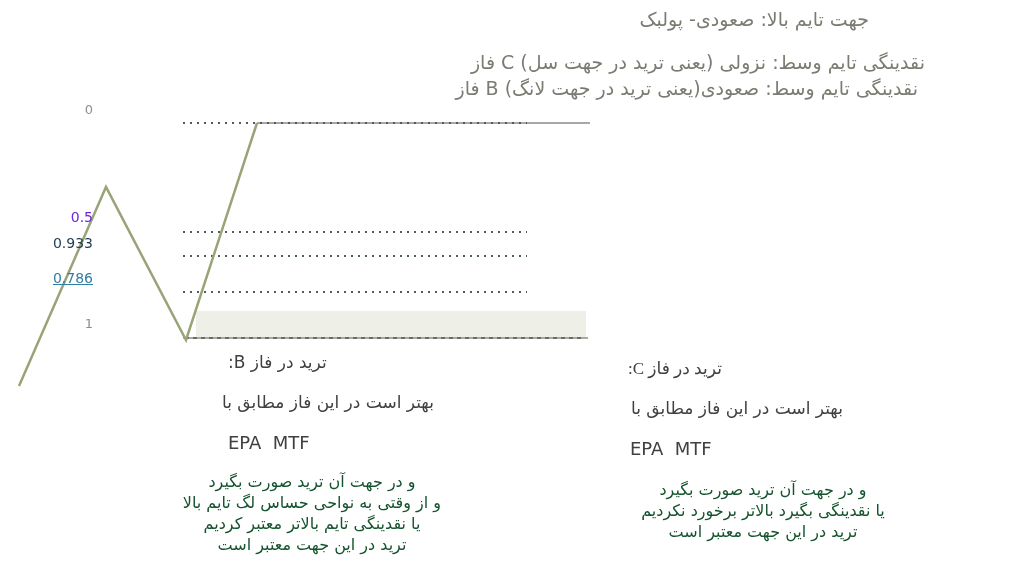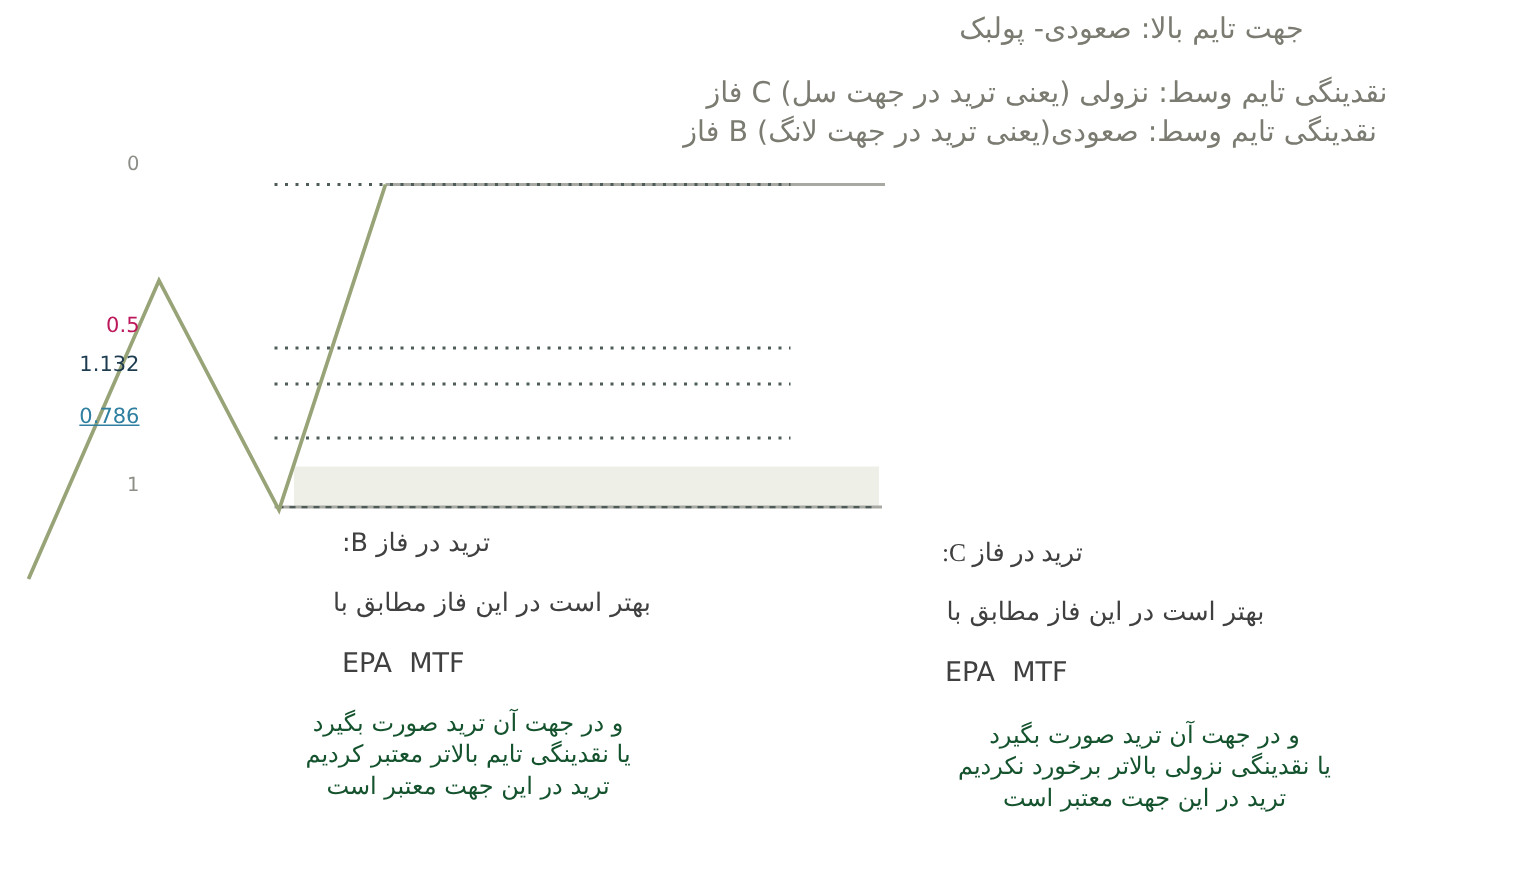--- a/index.html
+++ b/index.html
@@ -54,36 +54,37 @@
     <line x1="183" y1="338" x2="588" y2="338" stroke-width="2" stroke="#a9a9a3" style="stroke: rgb(169, 169, 163);"></line>
     <line x1="183" y1="123" x2="527" y2="123" stroke-width="2" stroke-dasharray="2 5" stroke="#4e5c59" style="stroke: rgb(78, 92, 89);"></line>
     <line x1="183" y1="232" x2="527" y2="232" stroke-width="2" stroke-dasharray="2 5" stroke="#4e5c59" style="stroke: rgb(78, 92, 89);"></line>
     <line x1="183" y1="256" x2="527" y2="256" stroke-width="2" stroke-dasharray="2 5" stroke="#4e5c59" style="stroke: rgb(78, 92, 89);"></line>
     <line x1="183" y1="292" x2="527" y2="292" stroke-width="2" stroke-dasharray="2 5" stroke="#4e5c59" style="stroke: rgb(78, 92, 89);"></line>
     <line x1="185" y1="338" x2="585" y2="338" stroke-width="1.5" stroke-dasharray="4 4" stroke="#4e5c59" style="stroke: rgb(78, 92, 89);"></line>
     <polyline points="19,386 106,187 186,340 257,123" fill="none" stroke-width="2.5" stroke="#98a478" style="stroke: rgb(152, 164, 120);"></polyline>
   </svg>
 
   <span class="fiblabel small lbl-0" style="color: rgb(142, 142, 137);">0</span>
-  <span class="fiblabel lbl-05" style="color: #be185d;">0.5</span>
-  <span class="fiblabel lbl-0618" style="color: rgb(30, 60, 80);">1.132</span>
+  <span class="fiblabel lbl-05" style="color: #6d28d9;">0.5</span>
+  <span class="fiblabel lbl-0618" style="color: rgb(30, 60, 80);">0.933</span>
   <span class="fiblabel lbl-0786" style="color: rgb(46, 127, 160);">0.786</span>
   <span class="fiblabel small lbl-1" style="color: rgb(142, 142, 137);">1</span>
 
   <div class="ph ph-title-b">ترید در فاز B:</div>
   <div class="ph ph-sub-b">بهتر است در این فاز مطابق با</div>
   <div class="ph ph-epa-b">EPA  MTF</div>
   <div class="par ph-par-b">
     <div>و در جهت آن ترید صورت بگیرد</div>
+    <div>و از  وقتی به نواحی حساس  لگ تایم بالا</div>
     <div>یا نقدینگی تایم بالاتر معتبر کردیم</div>
     <div>ترید در این جهت معتبر است</div>
   </div>
 
   <div class="ph ph-title-c">ترید در فاز C:</div>
   <div class="ph ph-sub-c">بهتر است در این فاز مطابق با</div>
   <div class="ph ph-epa-c">EPA  MTF</div>
   <div class="par ph-par-c">
     <div>و در جهت آن ترید صورت بگیرد</div>
-    <div>یا نقدینگی نزولی بالاتر برخورد نکردیم</div>
+    <div>یا نقدینگی بگیرد بالاتر برخورد نکردیم</div>
     <div>ترید در این جهت معتبر است</div>
   </div>
 
 </div>
 
 </body></html>

